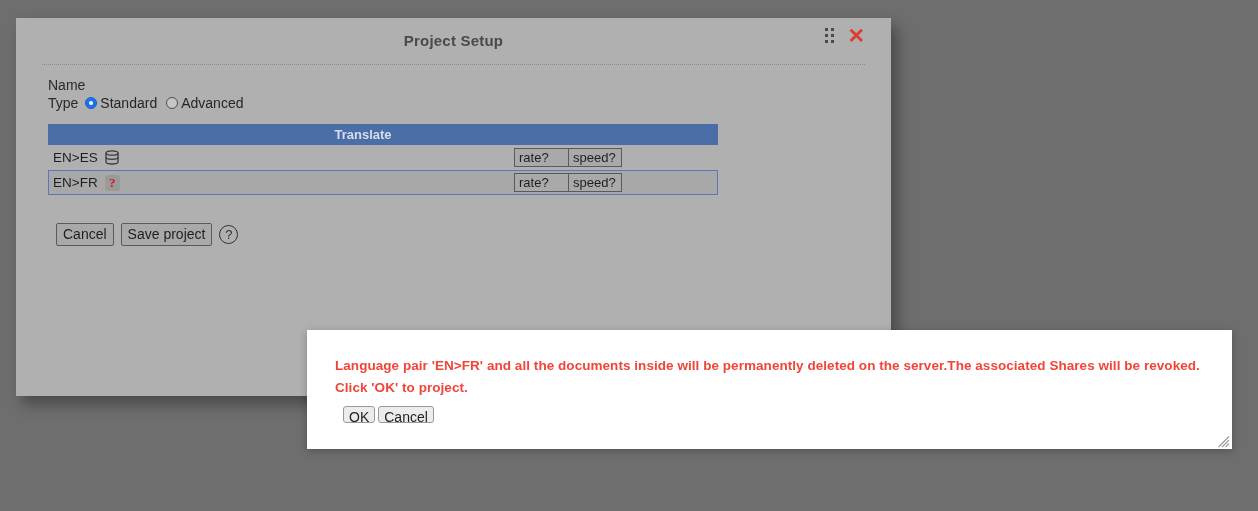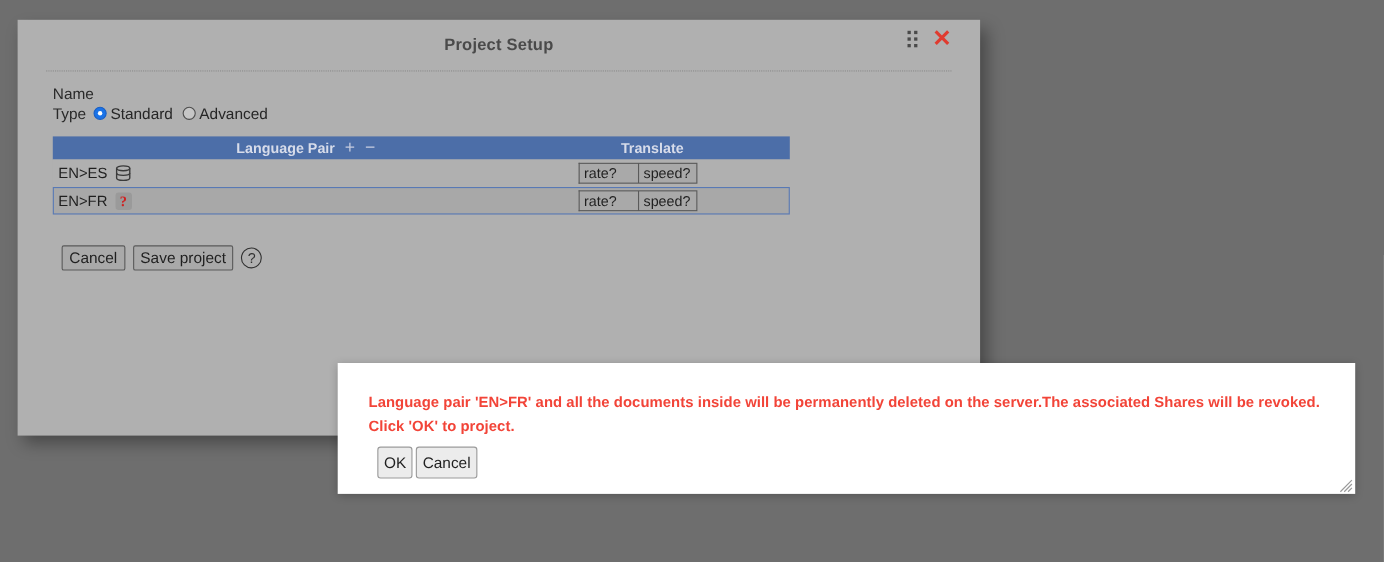--- a/index.html
+++ b/index.html
@@ -191,21 +191,20 @@
     gap: 7px;
     padding-left: 4px;
     font-size: 13.5px;
     color: #1f1f1f;
   }
   .lp-cell-translate {
     flex: 1;
     display: flex;
     align-items: center;
     padding-left: 1px;
-    margin-left: 12px;
   }
 
   .mini-btn {
     background: #a9a9a9;
     border: 1px solid #5a5a5a;
     font-family: "Liberation Sans", sans-serif;
     font-size: 13px;
     color: #1f1f1f;
     height: 19px;
     line-height: 17px;
@@ -289,21 +288,21 @@
     gap: 3px;
     padding: 7px 0 0 36px;
   }
   .dlg-btn {
     background: #ececec;
     border: 1px solid #9a9a9a;
     border-radius: 3px;
     font-family: "Liberation Sans", sans-serif;
     font-size: 14px;
     color: #1f1f1f;
-    height: 29px;
+    height: 17px;
     padding: 0 5px;
     cursor: pointer;
     line-height: 21px;
   }
   .resize-grip {
     position: absolute;
     right: 2px;
     bottom: 1px;
     width: 14px;
     height: 14px;
@@ -346,25 +345,20 @@
         <label class="radio-opt">
           <span class="radio-mark"></span>
           <span>Advanced</span>
         </label>
       </div>
     </div>
 
     <div class="lp-table">
 
       <div class="lp-head">
-        <div class="lp-head-left">
-          <span>Language Pair</span>
-          <span class="hdr-icon">+</span>
-          <span class="hdr-icon">−</span>
-        </div>
         <div class="lp-head-right">Translate</div>
       </div>
 
       <div class="lp-row">
         <div class="lp-cell-pair">
           <span>EN&gt;ES</span>
           <span class="db-icon">
             <svg width="14" height="15" viewBox="0 0 14 15" xmlns="http://www.w3.org/2000/svg">
               <ellipse cx="7" cy="3" rx="6" ry="2.2" fill="none" stroke="#3a3a3a" stroke-width="1.3"></ellipse>
               <path d="M1 3 V11.8 C1 13 3.7 14 7 14 C10.3 14 13 13 13 11.8 V3" fill="none" stroke="#3a3a3a" stroke-width="1.3"></path>

